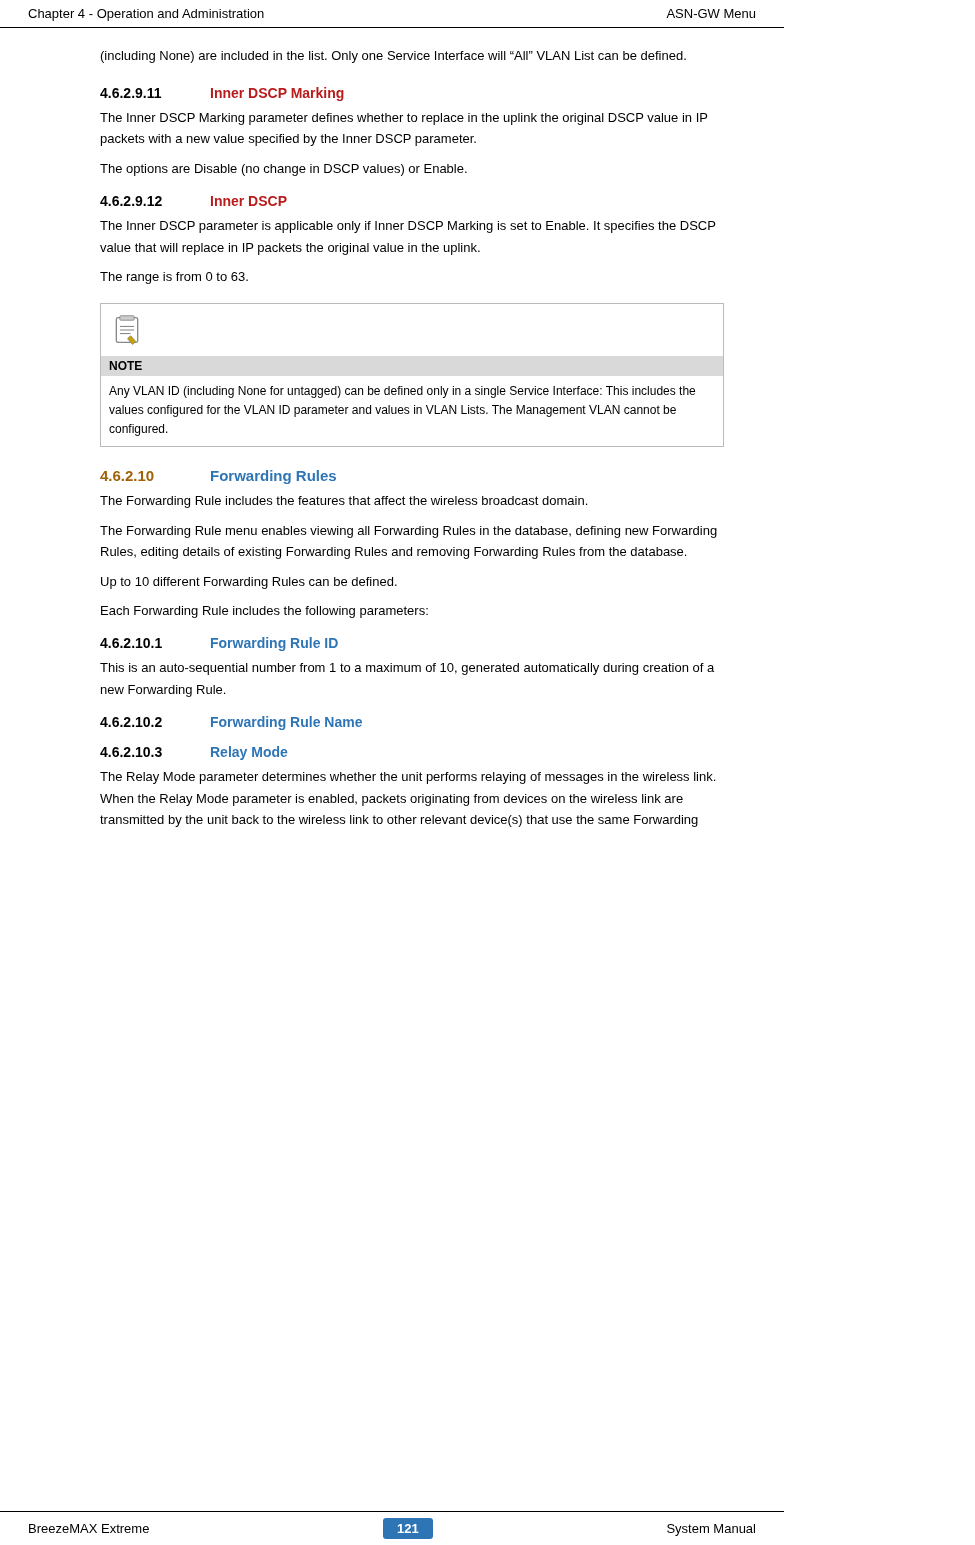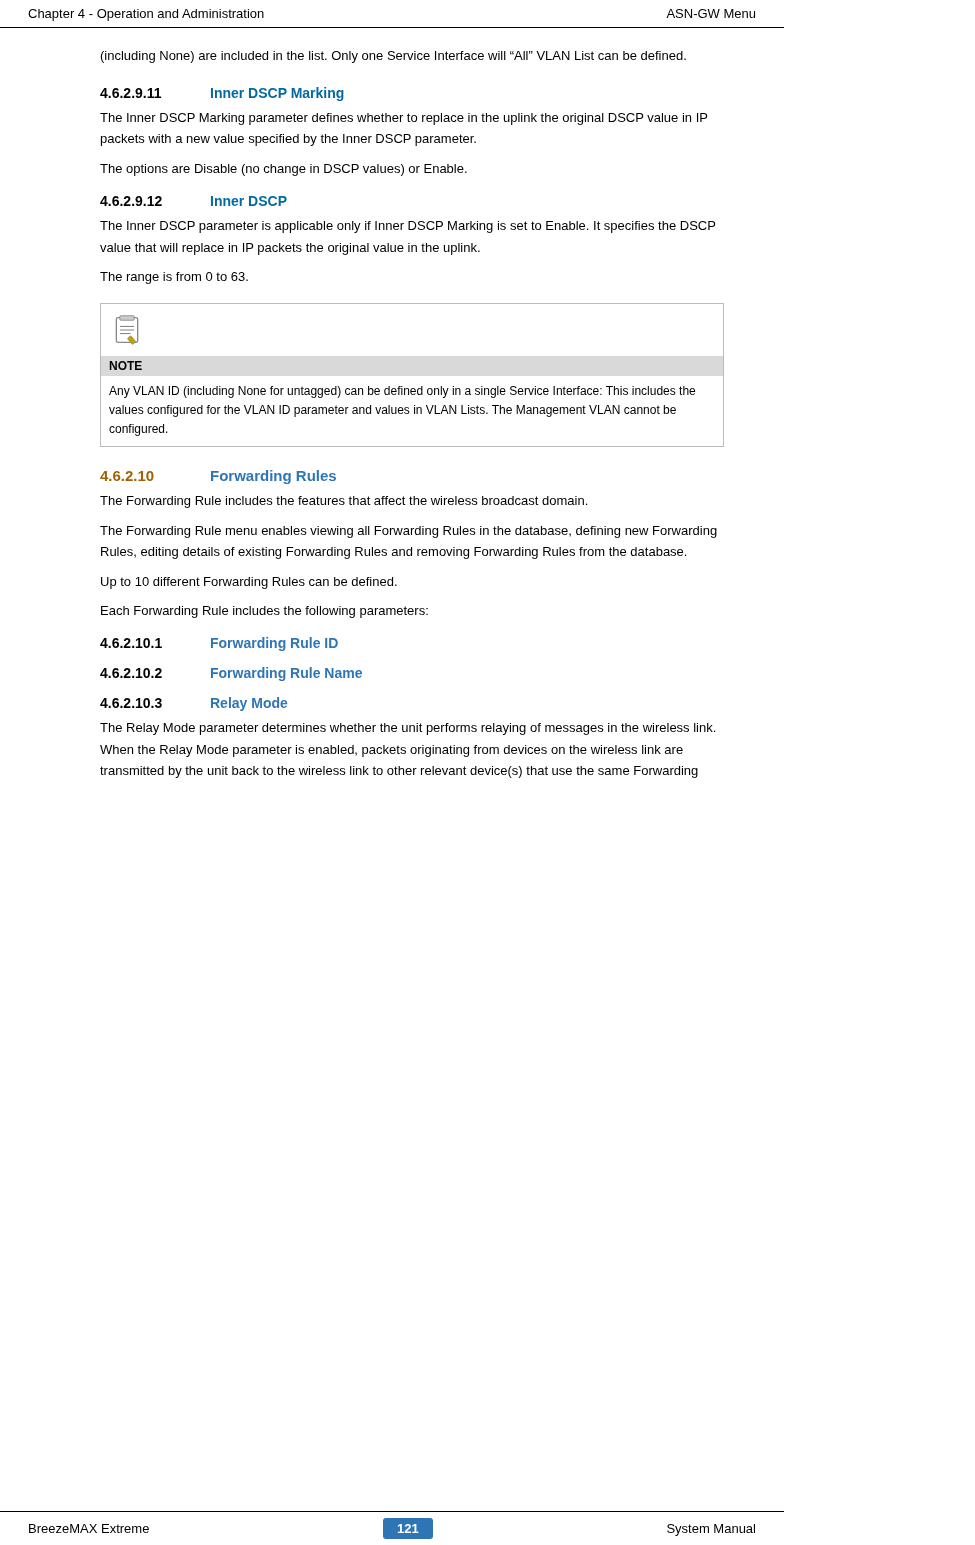--- a/index.html
+++ b/index.html
@@ -49,21 +49,21 @@
     .section-number {
       font-size: 14px;
       font-weight: bold;
       color: #000;
       min-width: 110px;
       flex-shrink: 0;
     }
     .section-title {
       font-size: 14px;
       font-weight: bold;
-      color: #0369a1;
+      color: #b91c1c;
     }
     .section-body {
       font-size: 13px;
       line-height: 1.65;
       margin-bottom: 8px;
       padding-left: 0;
     }
     
     .note-container {
       display: flex;
@@ -215,20 +215,21 @@
       <p class="section-body">The Forwarding Rule menu enables viewing all Forwarding Rules in the database, defining new Forwarding Rules, editing details of existing Forwarding Rules and removing Forwarding Rules from the database.</p>
       <p class="section-body">Up to 10 different Forwarding Rules can be defined.</p>
       <p class="section-body">Each Forwarding Rule includes the following parameters:</p>
     </div>
 
     <div class="section">
       <div class="section-header">
         <span class="subsection-num">4.6.2.10.1</span>
         <span class="subsection-title">Forwarding Rule ID</span>
       </div>
+      <p class="section-body">This is an auto-sequential number from 1 to a maximum of 10, generated automatically during creation of a new Forwarding Rule.</p>
     </div>
 
     <div class="section">
       <div class="section-header">
         <span class="subsection-num">4.6.2.10.2</span>
         <span class="subsection-title">Forwarding Rule Name</span>
       </div>
     </div>
 
     <div class="section">

